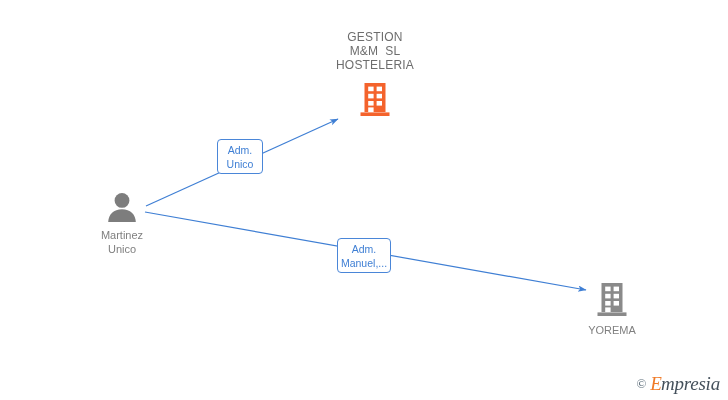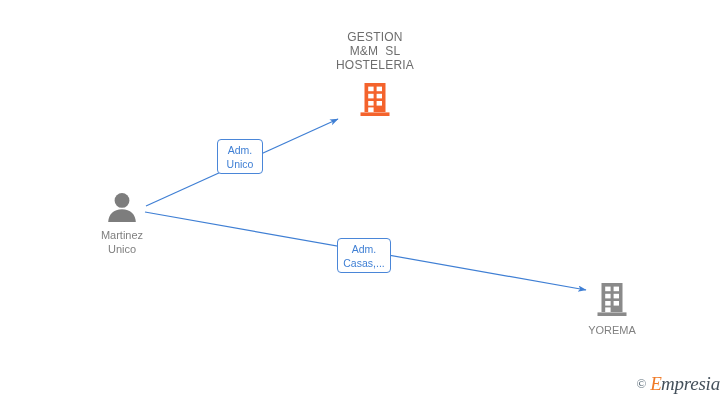--- a/index.html
+++ b/index.html
@@ -169,21 +169,21 @@
     </div>
   </div>
 
   <div class="edge-label" style="left:217px; top:139px; width:46px; height:35px;">
     <div>Adm.</div>
     <div>Unico</div>
   </div>
 
   <div class="edge-label" style="left:337px; top:238px; width:54px; height:35px;">
     <div>Adm.</div>
-    <div>Casas,...</div>
+    <div>Manuel,...</div>
   </div>
 
   <div class="watermark">
     <span class="wm-c">©</span>
     <span>
       <span class="wm-e">E</span><span class="wm-rest">mpresia</span>
     </span>
   </div>
 
 </div>

